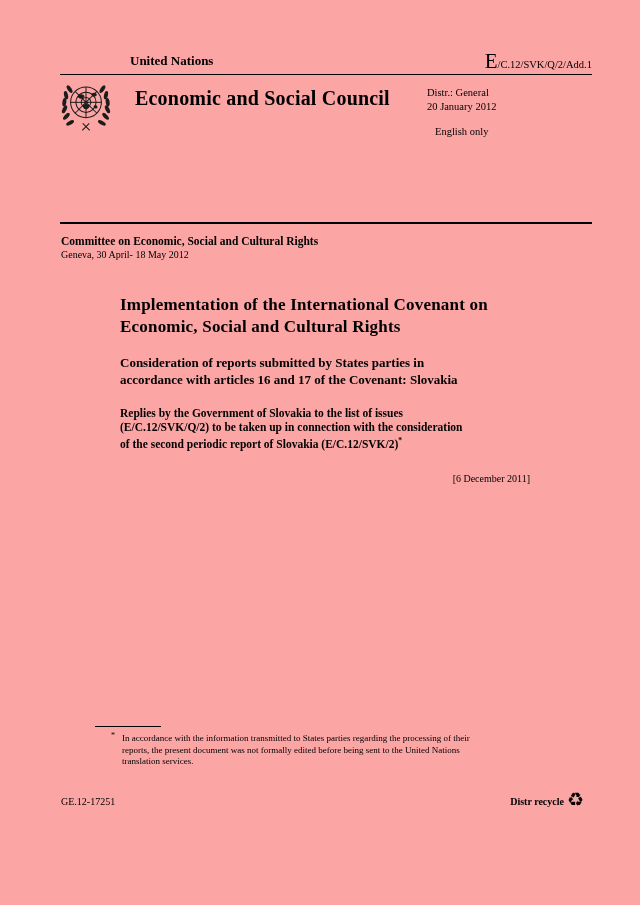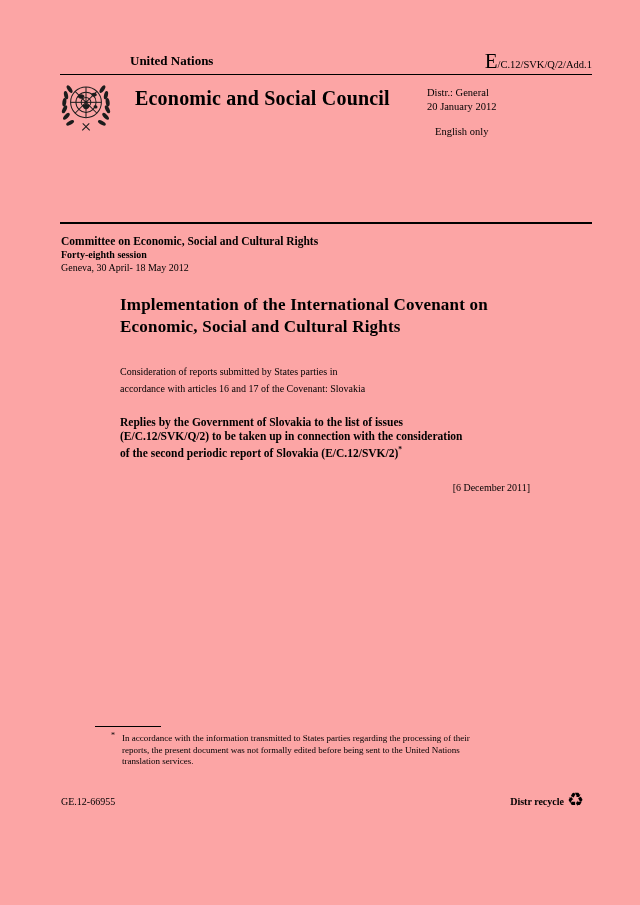--- a/index.html
+++ b/index.html
@@ -15,21 +15,21 @@
   .council-name{position:absolute;left:129px;top:87px;font-size:20px;font-weight:bold;letter-spacing:.2px;margin-left:6px;}
   .dist-block{position:absolute;left:427px;top:86px;font-size:10.5px;line-height:13.5px;}
   .lang-note{margin-top:12px;text-align:center;}
   .rule-mid{position:absolute;left:60px;right:48px;top:222px;border-top:2.5px solid #000;height:0;}
   .committee-block{position:absolute;left:61px;top:235px;line-height:12.5px;}
   .committee{font-size:11.5px;font-weight:bold;}
   .session{font-size:10px;font-weight:bold;margin-top:1px;}
   .session-dates{font-size:10px;margin-top:1px;}
   .body-block{position:absolute;left:120px;top:288px;width:410px;}
   .main-title{font-size:17px;font-weight:bold;line-height:21.5px;letter-spacing:.2px;margin-top:6px;}
-  .subtitle{font-size:10px;font-weight:normal;line-height:16.5px;margin-top:27px;}
+  .subtitle{font-size:13px;font-weight:bold;line-height:16.5px;margin-top:18px;}
   .addendum{font-size:10.5px;font-weight:bold;margin-top:13px;}
   .replies{font-size:11.5px;font-weight:bold;line-height:13.5px;margin-top:19px;}
   .replies sup{font-size:7.5px;}
   .date-received{font-size:10px;text-align:right;margin-top:22px;}
   .fn-sep{position:absolute;left:95px;top:726px;width:66px;border-top:1.3px solid #000;height:0;}
   .footnote{position:absolute;left:122px;top:733px;width:400px;font-size:9px;line-height:11.5px;}
   .fn-marker{position:absolute;left:-11px;top:-3px;font-size:8px;}
   .ge-number{position:absolute;left:61px;top:796px;font-size:10px;}
   .recycle{position:absolute;right:56px;top:792px;font-size:10px;font-weight:bold;display:flex;align-items:center;}
   .recycle-icon{font-size:19px;font-weight:normal;margin-left:3px;line-height:1;position:relative;top:-2px;font-family:"DejaVu Sans",sans-serif;}
@@ -86,21 +86,20 @@
   <div class="dist-block">
     <div>Distr.: General</div>
     <div>20 January 2012</div>
     <div class="lang-note">English only</div>
   </div>
 
   <div class="rule-mid"></div>
 
   <div class="committee-block">
     <div class="committee">Committee on Economic, Social and Cultural Rights</div>
-    <div class="session">Forty-eighth session</div>
     <div class="session-dates">Geneva, 30 April- 18 May 2012</div>
   </div>
 
   <div class="body-block">
     <div class="main-title">
       <div>Implementation of the International Covenant on</div>
       <div>Economic, Social and Cultural Rights</div>
     </div>
     <div class="subtitle">
       <div>Consideration of reports submitted by States parties in</div>
@@ -116,20 +115,20 @@
 
   <div class="fn-sep"></div>
 
   <div class="footnote">
     <span class="fn-marker">*</span>
     <div>In accordance with the information transmitted to States parties regarding the processing of their</div>
     <div>reports, the present document was not formally edited before being sent to the United Nations</div>
     <div>translation services.</div>
   </div>
 
-  <div class="ge-number">GE.12-66955</div>
+  <div class="ge-number">GE.12-17251</div>
 
   <div class="recycle">
     <span>Distr recycle</span>
     <span class="recycle-icon">♻</span>
   </div>
 
 </div>
 
 </body></html>

